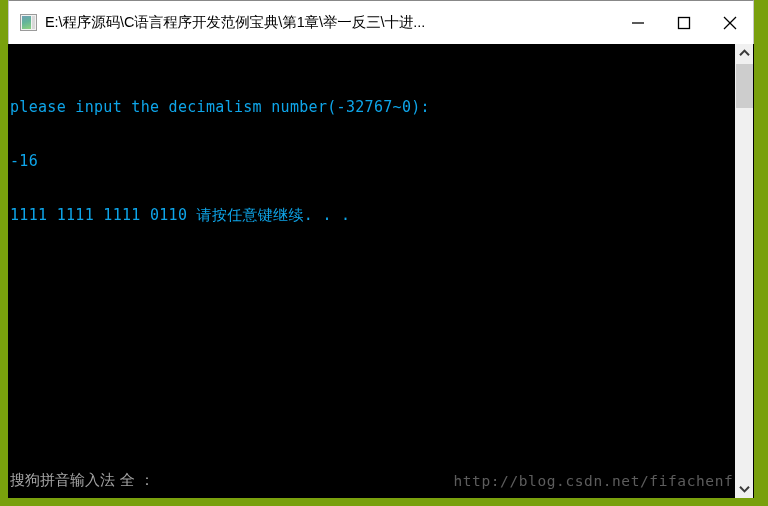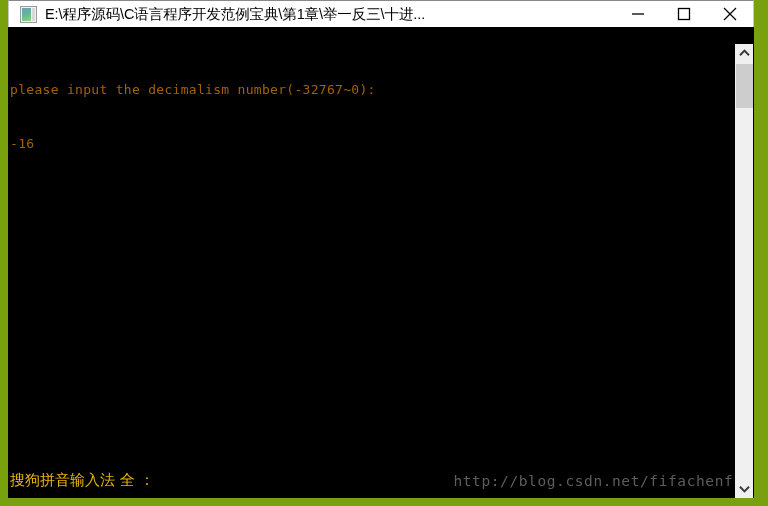--- a/index.html
+++ b/index.html
@@ -32,21 +32,21 @@
     background: #000000;
     box-sizing: border-box;
     overflow: hidden;
   }
 
   
   #title-bar {
     position: absolute;
     left: 0; top: 0;
     width: 746px;
-    height: 27px;
+    height: 44px;
     background: #ffffff;
     border-top: 1px solid #888888;
     border-left: 1px solid #c8c8c8;
     border-right: 1px solid #c8c8c8;
     box-sizing: border-box;
     display: flex;
     align-items: center;
   }
 
   #window-icon {
@@ -103,37 +103,37 @@
     top: 44px;
     width: 746px;
     height: 454px;
     background: #000000;
     overflow: hidden;
   }
 
   #console-text {
     position: absolute;
     left: 2px;
-    top: 1px;
+    top: 18px;
     width: 720px;
-    color: #a16207;
+    color: #0ea5e9;
     font-family: "DejaVu Sans Mono", "Liberation Mono", monospace;
-    font-size: 13px;
+    font-size: 15px;
     line-height: 18px;
     white-space: pre;
     letter-spacing: 0.3px;
   }
   #console-text .line { display: block; height: 18px; }
 
   
   #ime-status {
     position: absolute;
     left: 2px;
     bottom: 8px;
-    color: #eab308;
+    color: #a3a3a3;
     font-family: "DejaVu Sans", "Liberation Sans", sans-serif;
     font-size: 15px;
     white-space: pre;
   }
 
   
   #watermark {
     position: absolute;
     right: 2px;
     bottom: 9px;
@@ -220,20 +220,21 @@
         </svg>
       </div>
 
     </div>
 
     <div id="console-body">
 
       <div id="console-text">
         <span class="line">please input the decimalism number(-32767~0):</span>
         <span class="line">-16</span>
+        <span class="line">1111 1111 1111 0110 请按任意键继续. . .</span>
       </div>
 
       <div id="ime-status">搜狗拼音输入法 全 ：</div>
 
       <div id="watermark">http://blog.csdn.net/fifachenfan</div>
 
     </div>
 
     <div id="console-scrollbar">
 

